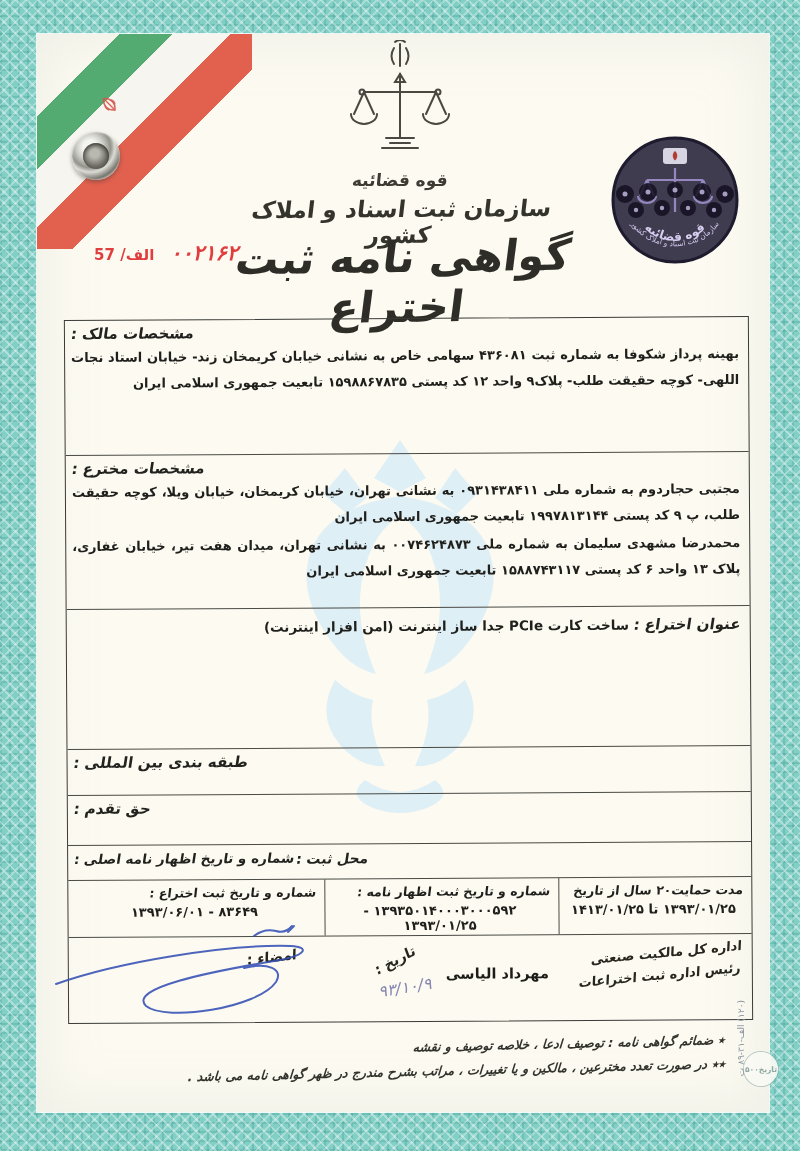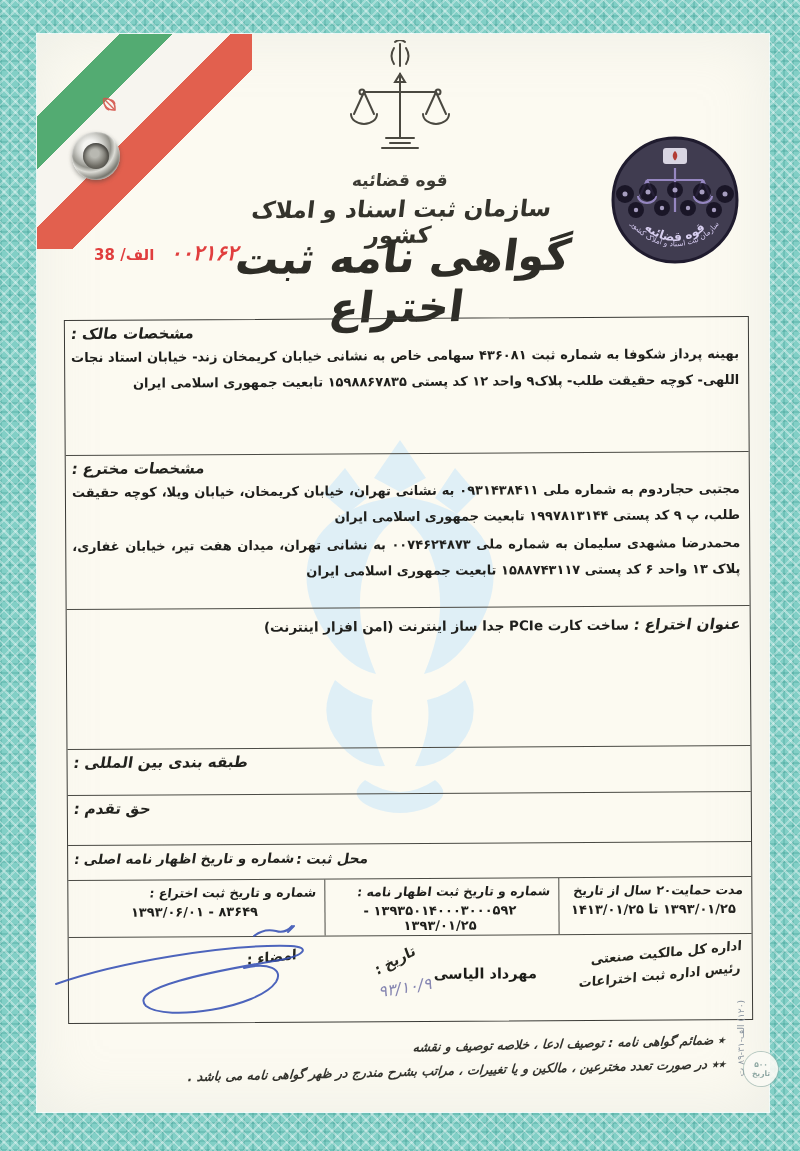--- a/index.html
+++ b/index.html
@@ -75,37 +75,37 @@
     color:#22221e;transform:skewX(-9deg);}
   .col{box-sizing:border-box;height:100%;padding:5px 8px 0 4px;font-weight:bold;color:#1f1f1c;}
   .col + .col{border-left:none;border-right:1px solid #4a4a44;}
   .col-protect{width:192px;font-size:12.5px;}
   .col-app{width:234px;font-size:12.5px;}
   .col-patent{width:257px;font-size:12.5px;}
   .col .lab{display:block;transform:skewX(-7deg);}
   .col .val{display:block;text-align:center;margin-top:4px;font-size:13px;letter-spacing:.5px;}
   .sig-office{position:absolute;right:10px;top:8px;text-align:right;font-size:13px;
     font-weight:bold;color:#26261f;transform:rotate(-5deg) skewX(-8deg);line-height:1.7;}
-  .sig-name{position:absolute;right:215px;top:30px;font-size:14.5px;font-weight:bold;color:#1c1c18;}
+  .sig-name{position:absolute;right:203px;top:30px;font-size:14.5px;font-weight:bold;color:#1c1c18;}
   .sig-date-label{position:absolute;right:335px;top:16px;font-size:14px;font-weight:bold;
     color:#26261f;transform:rotate(-28deg) skewX(-8deg);}
   .sig-date-value{position:absolute;right:320px;top:42px;font-size:16px;color:#8787b2;
     transform:rotate(-9deg);letter-spacing:5px;font-style:italic;}
   .sig-label{position:absolute;right:455px;top:12px;font-size:14px;font-weight:bold;
     color:#26261f;transform:rotate(-6deg) skewX(-8deg);}
   .signature-svg{position:absolute;left:48px;top:922px;pointer-events:none;}
   .footnotes{position:absolute;left:80px;top:1040px;width:645px;text-align:right;
     transform:rotate(-1.4deg);}
   .footnote{font-size:12.5px;font-weight:bold;color:#33332d;font-style:italic;
     margin-bottom:9px;transform:skewX(-5deg);}
   .form-code{position:absolute;left:736px;top:1108px;width:108px;font-size:9px;color:#8b95a0;
     letter-spacing:1px;transform:rotate(-90deg);transform-origin:0 0;white-space:nowrap;}
   .revenue-disc{position:absolute;left:744px;top:1052px;width:34px;height:34px;border-radius:50%;
     background:rgba(250,250,244,.9);box-shadow:0 0 0 1px rgba(140,170,165,.6);
-    display:flex;flex-direction:column;align-items:center;justify-content:center;
+    display:flex;flex-direction:row;align-items:center;justify-content:center;
     font-size:7.5px;color:#8fa8a4;font-weight:bold;line-height:1.2;}
 </style>
 </head>
 <body>
 
 <div class="page">
   <div class="paper"></div>
 
   <div class="flag-clip">
     <svg class="flag-emblem" width="26" height="26" viewBox="0 0 26 26">
@@ -132,21 +132,21 @@
       <path d="M83 74 a13 10 0 0 0 26 0"></path>
       <path d="M46 98 h28 M50 103 h20 M42 108 h36"></path>
     </g>
   </svg>
   <div class="authority rtl">قوه قضائیه</div>
   <div class="organization rtl">سازمان ثبت اسناد و املاک کشور</div>
   <div class="doc-title rtl">گواهی نامه ثبت اختراع</div>
 
   <div class="serial-wrap">
     <span class="serial-number">۰۰۲۱۶۲</span>
-    <span class="serial-series">الف/ 38</span>
+    <span class="serial-series">الف/ 57</span>
   </div>
 
   <svg class="round-stamp" width="150" height="140" viewBox="0 0 150 140">
     <defs>
       <path id="arcTop" d="M25 80 a52 52 0 0 1 100 0"></path>
       <path id="arcBot1" d="M33 78 a44 44 0 0 0 84 0"></path>
       <path id="arcBot2" d="M22 74 a55 55 0 0 0 106 0"></path>
     </defs>
     <circle cx="75" cy="68" r="62" fill="#322d44" opacity=".93"></circle>
     <circle cx="75" cy="68" r="62" fill="none" stroke="#1f1b2e" stroke-width="3"></circle>

